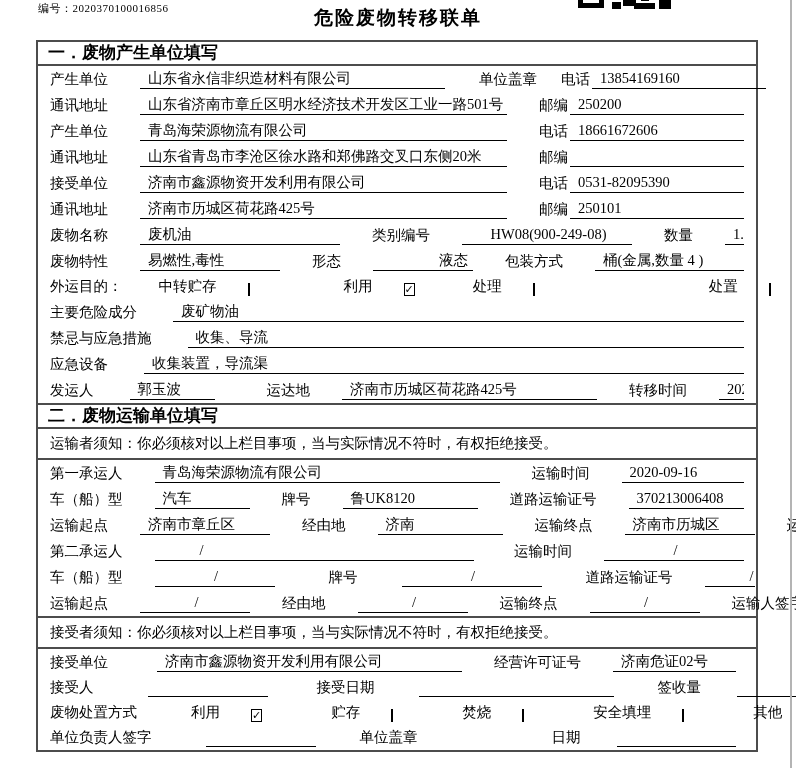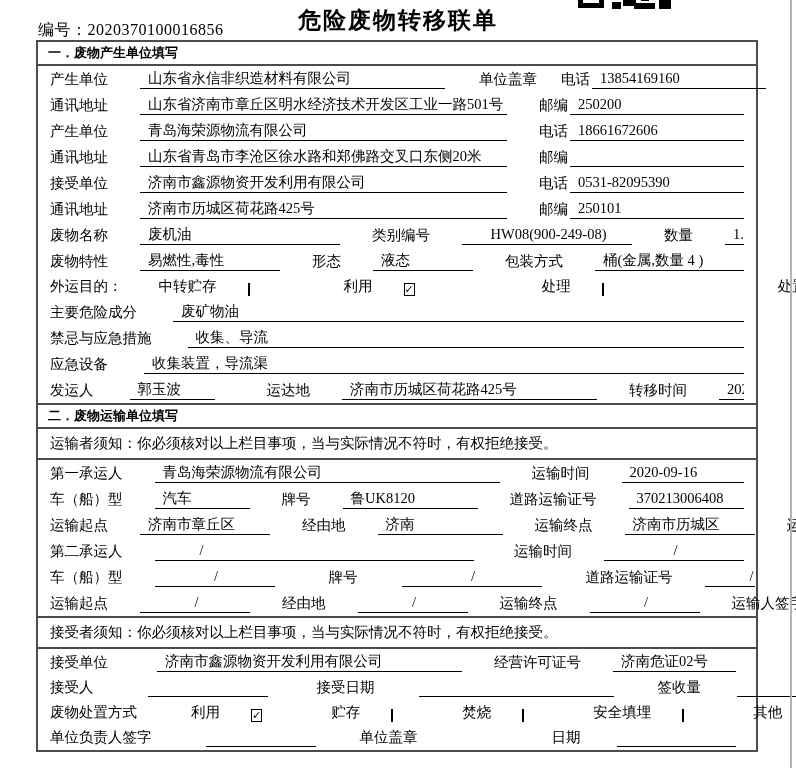--- a/index.html
+++ b/index.html
@@ -12,51 +12,51 @@
   .qr { position:absolute; left:578px; top:0; width:94px; height:9px; overflow:hidden; }
   .qr div { position:absolute; background:#000; }
   .qr .q1 { left:0;  top:-14px; width:26px; height:22px; background:transparent; border:5px solid #000; }
   .qr .q2 { left:34px; top:2px;  width:9px;  height:7px; }
   .qr .q3 { left:45px; top:-5px; width:13px; height:11px; }
   .qr .q4 { left:56px; top:3px;  width:21px; height:6px; }
   .qr .q5 { left:63px; top:-6px; width:8px;  height:7px; }
   .qr .q6 { left:81px; top:-6px; width:12px; height:15px; }
 
   .hdr { position:relative; height:40px; }
-  .doc-no { position:absolute; left:38px; top:20px; font-size:16px; letter-spacing:0.5px; }
-  .title { text-align:center; padding-top:5px; font-size:23px; font-weight:bold;
+  .doc-no { position:absolute; left:38px; top:1px; font-size:11px; letter-spacing:0.5px; }
+  .title { text-align:center; padding-top:5px; font-size:19px; font-weight:bold;
            font-family:"Liberation Sans","DejaVu Sans",sans-serif; letter-spacing:2px; }
 
   .tbl { margin-left:36px; width:722px; border:2px solid #4c4c4c; background:#fff; }
   .sec-b { border-top:2px solid #4c4c4c; }
   .sec-title { font-family:"Liberation Sans","DejaVu Sans",sans-serif; font-weight:bold;
-               font-size:13px; line-height:18px; padding:2px 10px 2px;
+               font-size:17px; line-height:18px; padding:2px 10px 2px;
                border-bottom:2px solid #4c4c4c; }
   .row { display:flex; align-items:flex-end; padding:3px 12px; font-size:14.5px;
          line-height:19px; min-height:25px;gap:24px; }
   .notice-row { padding:5px 12px; font-size:14.5px; line-height:19px;
                 border-bottom:2px solid #4c4c4c; }
   .lbl { white-space:nowrap; }
   .val { border-bottom:1px solid #000; padding:0 5px 0 8px; white-space:nowrap;
          min-height:19px; overflow:hidden; }
   .grow { flex:1 1 auto; }
   .mr8 { margin-right:8px; }
   .rgroup { display:flex; align-items:flex-end; flex:0 0 205px; margin-left:auto; }
   .rgroup .lbl { margin-right:2px; }
   .rgroup .val { flex:1 1 auto; }
 
-  .w85{flex:0 0 85px;} .w95{flex:0 0 95px;} .w100{flex:0 0 100px;} .w110{flex:0 0 110px;}
+  .w85{flex:0 0 85px;} .w95{flex:0 0 95px;} .w100{flex:0 0 100px;text-align:right;} .w110{flex:0 0 110px;}
   .w120{flex:0 0 120px;} .w125{flex:0 0 125px;} .w130{flex:0 0 130px;} .w135{flex:0 0 135px;}
   .w140{flex:0 0 140px;} .w145{flex:0 0 145px;} .w170{flex:0 0 170px;} .w195{flex:0 0 195px;}
   .w200{flex:0 0 200px;} .w255{flex:0 0 255px;} .w305{flex:0 0 305px;} .w345{flex:0 0 345px;}
 
   .ml8{margin-left:8px;} .ml10{margin-left:10px;} .ml12{margin-left:12px;}
   .ml20{margin-left:20px;} .ml25{margin-left:25px;} .ml28{margin-left:28px;}
   .ml30{margin-left:30px;} .ml45{margin-left:45px;} .ml70{margin-left:70px;}
-  .ml75{margin-left:103px;} .ml110{margin-left:110px;} .ml150{margin-left:150px;}
+  .ml75{margin-left:34px;} .ml110{margin-left:110px;} .ml150{margin-left:150px;}
 
   .ctr { text-align:center; }
   .slash { padding-left:45px; }
 
   .cb { display:inline-block; width:13px; height:13px; border:1.5px solid #000;
         margin-left:7px; font-size:11px; line-height:11px; text-align:center;
         vertical-align:-1px; font-family:"DejaVu Sans",sans-serif; }
 </style>
 </head>
 <body>

